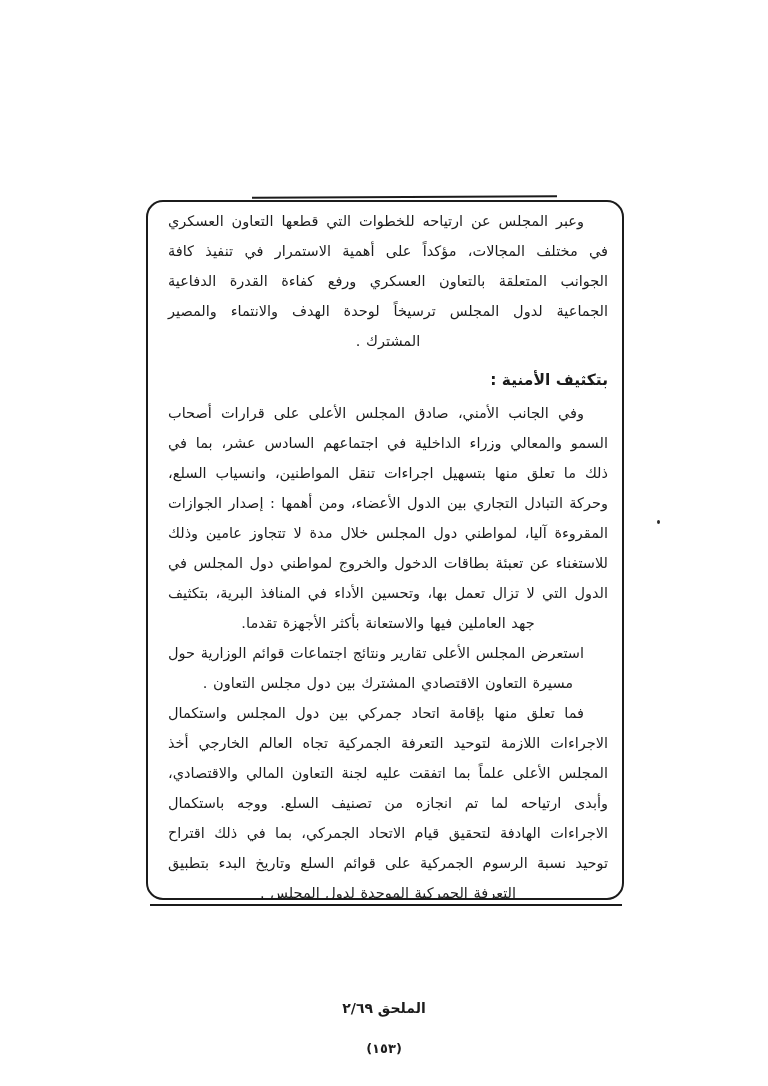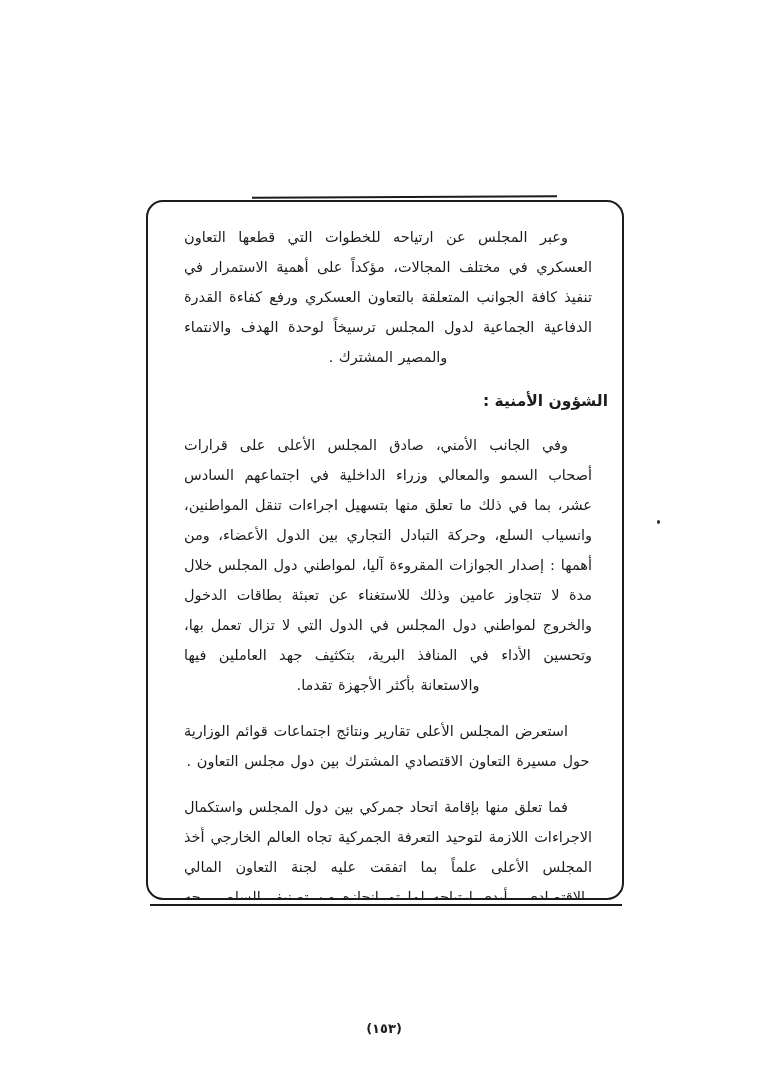--- a/index.html
+++ b/index.html
@@ -53,21 +53,21 @@
   .ink-dot {
     position: absolute;
     left: 657px;
     top: 520px;
     width: 3px;
     height: 4px;
     background: #2b2b2b;
     border-radius: 50%;
   }
   .frame p {
-    margin: 16px;
+    margin: 0;
     font-size: 14.5px;
     line-height: 30px;
     text-align: justify;
     text-align-last: center;
     text-indent: 24px;
     word-spacing: 1px;
   }
   .frame h3 {
     margin: 11px 0 5px 0;
     font-size: 15.5px;
@@ -98,31 +98,32 @@
 </head>
 <body>
 
 <div class="page">
 
   <div class="frame-top-line"></div>
 
   <div class="frame">
     <p>وعبر المجلس عن ارتياحه للخطوات التي قطعها التعاون العسكري في مختلف المجالات، مؤكداً على أهمية الاستمرار في تنفيذ كافة الجوانب المتعلقة بالتعاون العسكري ورفع كفاءة القدرة الدفاعية الجماعية لدول المجلس ترسيخاً لوحدة الهدف والانتماء والمصير المشترك .</p>
 
-    <h3>الشؤون الأمنية :</h3>
+    <h3>بتكثيف الأمنية :</h3>
 
     <p>وفي الجانب الأمني، صادق المجلس الأعلى على قرارات أصحاب السمو والمعالي وزراء الداخلية في اجتماعهم السادس عشر، بما في ذلك ما تعلق منها بتسهيل اجراءات تنقل المواطنين، وانسياب السلع، وحركة التبادل التجاري بين الدول الأعضاء، ومن أهمها :  إصدار الجوازات المقروءة آليا، لمواطني دول المجلس خلال مدة لا تتجاوز عامين وذلك للاستغناء عن تعبئة بطاقات الدخول والخروج لمواطني دول المجلس في الدول التي لا تزال تعمل بها، وتحسين الأداء في المنافذ البرية، بتكثيف جهد العاملين فيها والاستعانة بأكثر الأجهزة تقدما.</p>
 
 
     <p>استعرض المجلس الأعلى تقارير ونتائج اجتماعات قوائم الوزارية حول مسيرة التعاون الاقتصادي المشترك بين دول مجلس التعاون .</p>
 
     <p>فما تعلق منها بإقامة اتحاد جمركي بين دول المجلس واستكمال الاجراءات اللازمة لتوحيد التعرفة الجمركية تجاه العالم الخارجي أخذ المجلس الأعلى علماً بما اتفقت عليه لجنة التعاون المالي والاقتصادي، وأبدى ارتياحه لما تم انجازه من تصنيف السلع. ووجه باستكمال الاجراءات الهادفة لتحقيق قيام الاتحاد الجمركي، بما في ذلك اقتراح توحيد نسبة الرسوم الجمركية على قوائم السلع وتاريخ البدء بتطبيق التعرفة الجمركية الموحدة لدول المجلس .</p>
   </div>
 
   <div class="frame-bottom-line"></div>
 
   <div class="ink-dot"></div>
 
   <div class="footer">
+    <div class="appendix">الملحق ٢/٦٩</div>
     <div class="pagenum">(١٥٣)</div>
   </div>
 
 </div>
 
 </body></html>

